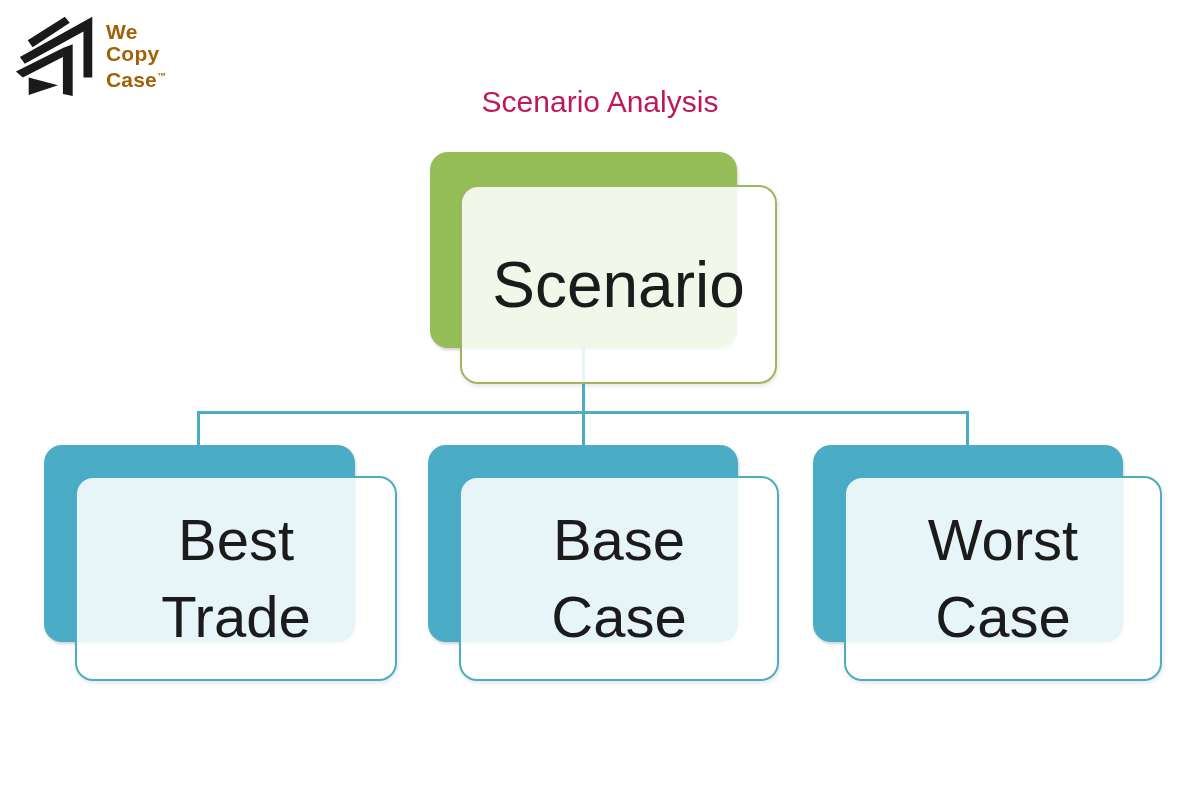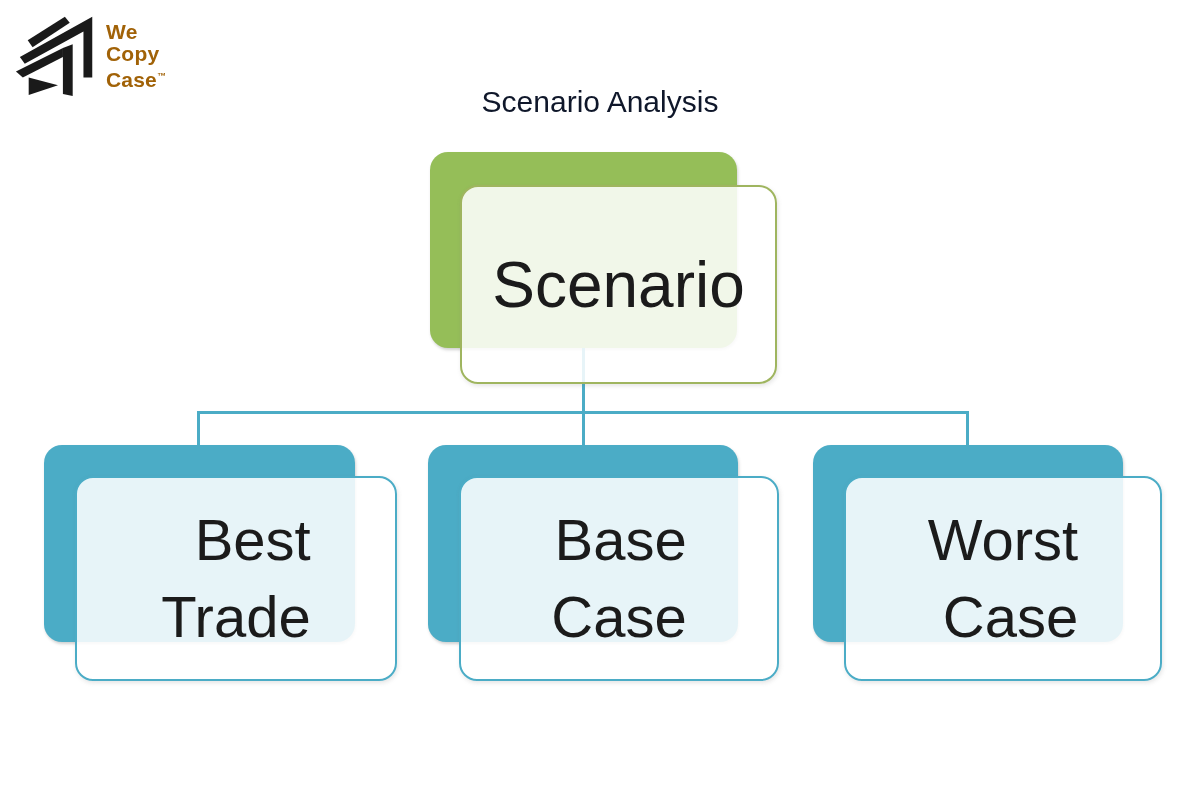--- a/index.html
+++ b/index.html
@@ -20,38 +20,38 @@
     position:absolute;left:92px;top:15px;
     font-weight:bold;font-size:21px;line-height:22px;
     color:#a16207;letter-spacing:0.2px;
   }
   .logo-text .tm{font-size:9px;font-weight:bold;vertical-align:8px;letter-spacing:0;}
 
   
   .diagram-title{
     position:absolute;left:0;top:85px;width:1200px;
     text-align:center;
-    font-size:30px;color:#0f172a;
+    font-size:30px;color:#be185d;
   }
 
   
   .back{
     position:absolute;border-radius:18px;z-index:1;
     box-shadow:1px 2px 3px rgba(90,90,90,0.28);
   }
   .back.root{background:var(--root-fill,#95BE58);left:430px;top:152px;width:307px;height:196px;}
   .back.c0{background:var(--child-fill,#4BACC6);left:44px;top:445px;width:311px;height:197px;}
   .back.c1{background:var(--child-fill,#4BACC6);left:428px;top:445px;width:310px;height:197px;}
   .back.c2{background:var(--child-fill,#4BACC6);left:813px;top:445px;width:310px;height:197px;}
 
   .front{
     position:absolute;border-radius:18px;z-index:3;
     background:var(--panel-overlay,rgba(255,255,255,0.87));
     display:flex;align-items:center;justify-content:center;
-    text-align:right;
+    text-align:center;
     box-shadow:1px 2px 4px rgba(110,110,110,0.18);
   }
   .front.root{
     left:460px;top:185px;width:313px;height:195px;
     border:2px solid var(--root-border,#9FB55F);
     font-size:64px;
   }
   .front.child{
     border:2px solid var(--child-border,#4BACC6);
     font-size:58px;line-height:1.32;

